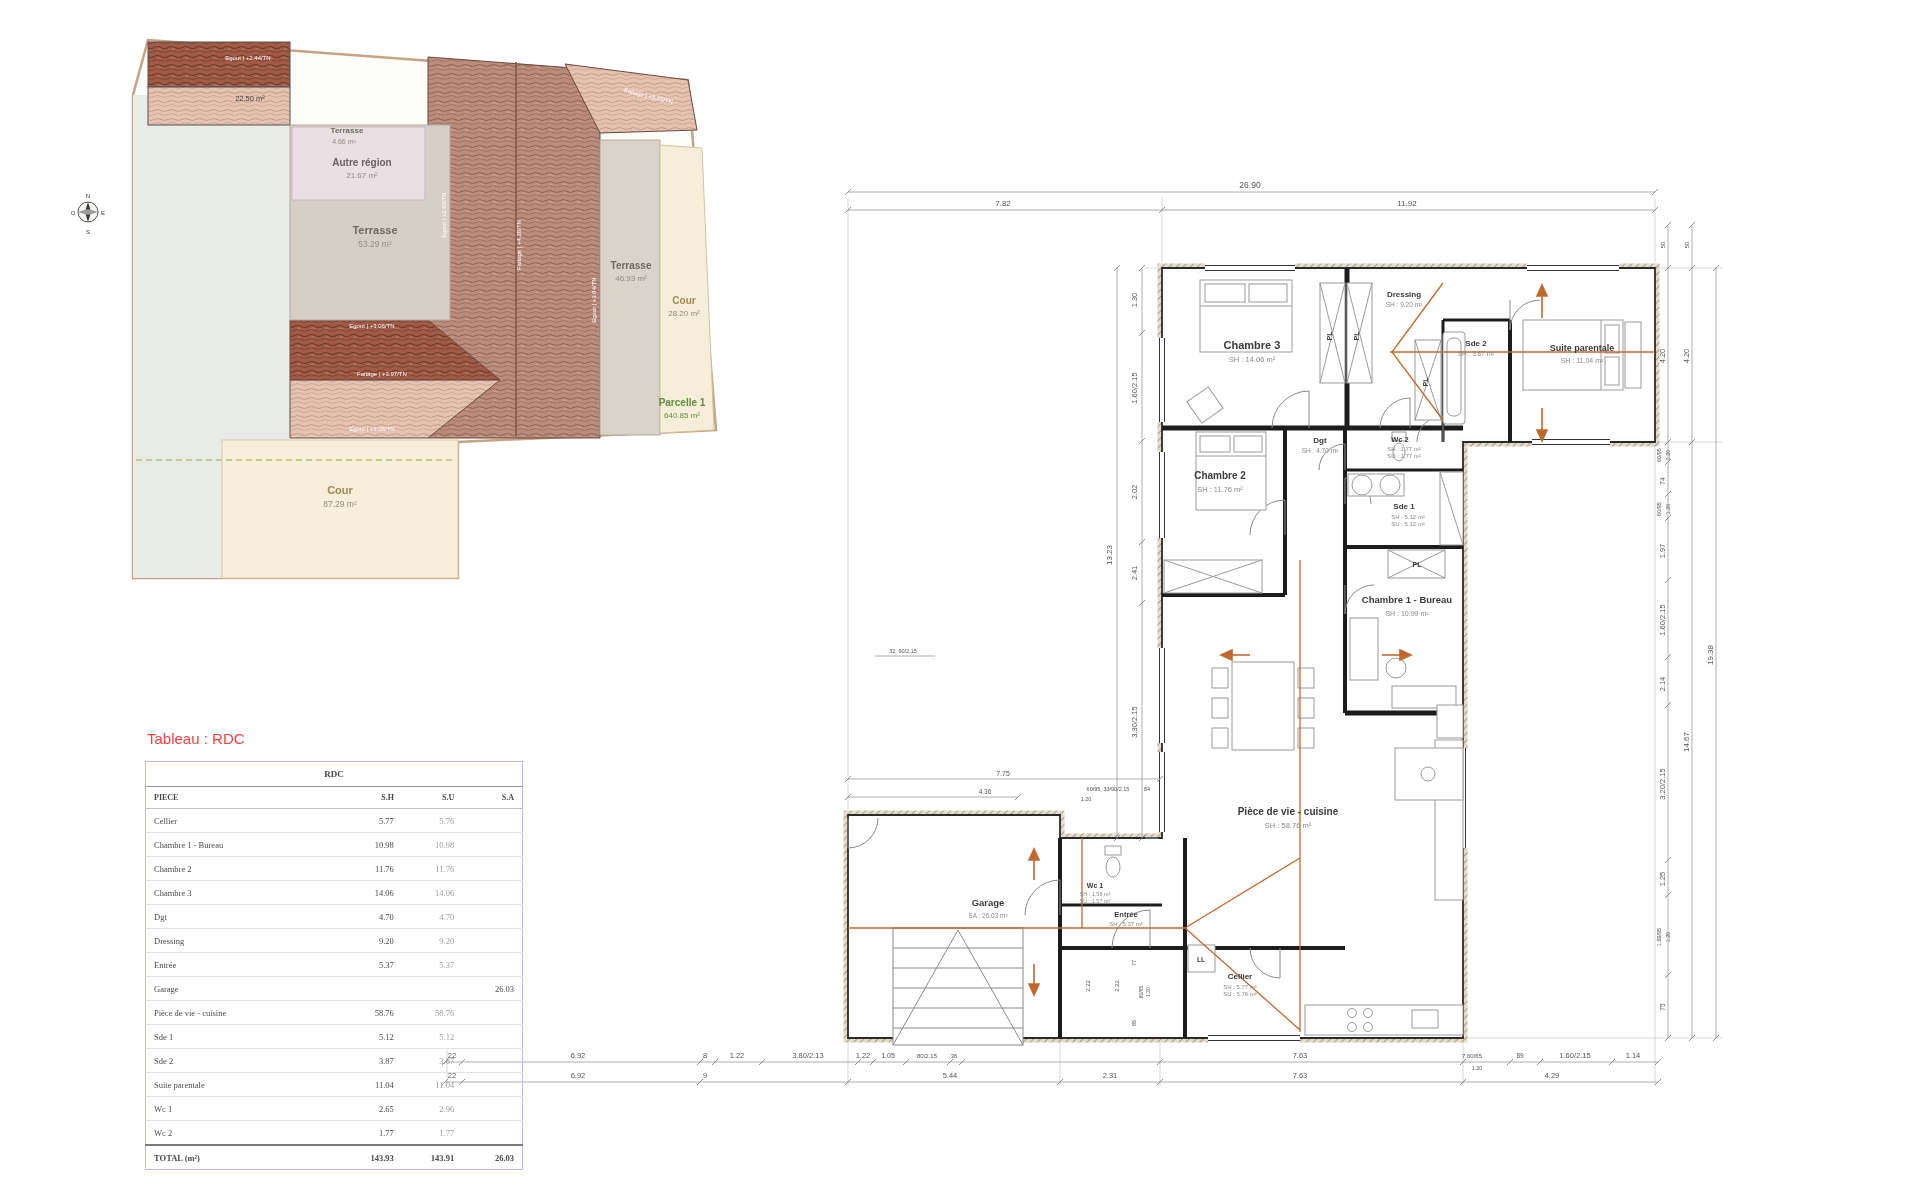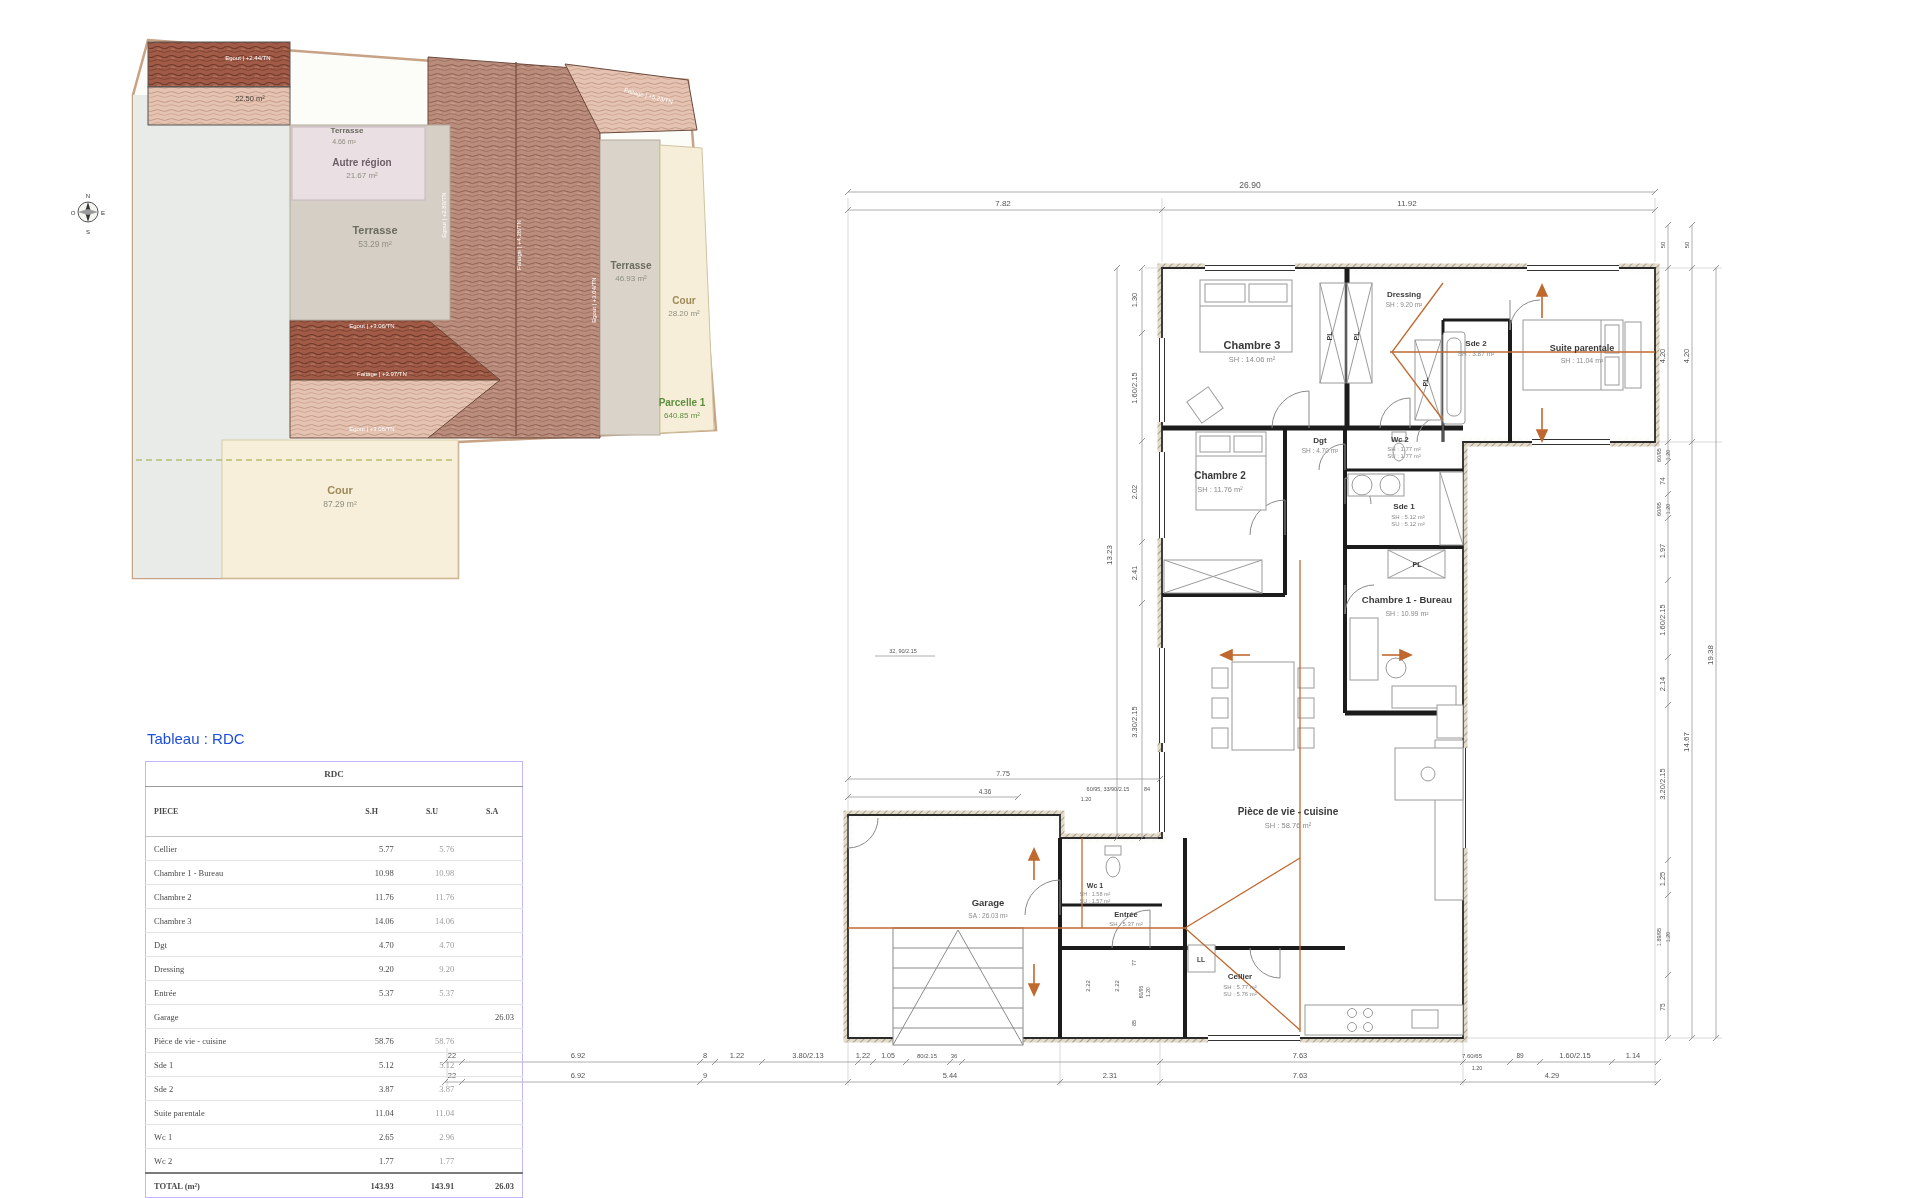--- a/index.html
+++ b/index.html
@@ -7,26 +7,26 @@
           font-family:"Liberation Sans","DejaVu Sans",sans-serif;}
   svg{position:absolute;left:0;top:0;}
   svg text{font-family:"Liberation Sans","DejaVu Sans",sans-serif;text-anchor:middle;}
   .sn{font-weight:bold;fill:#6b6b60;}
   .sa{fill:#8f8f82;}
   .rn{font-weight:bold;fill:#3a3a3a;}
   .ra{fill:#8a8a8a;}
   .dim{fill:#555;}
   .roofl{fill:#ffffff;}
   .tbl-wrap{position:absolute;left:145px;top:730px;width:378px;color:#3a3a3a;}
-  .tbl-title{font-size:15px;font-weight:400;color:#1d4ed8;margin:0 0 14px 2px;}
+  .tbl-title{font-size:15px;font-weight:400;color:#ef4444;margin:0 0 14px 2px;}
   table.areas{width:100%;border-collapse:collapse;border:1px solid #c4b5fd;font-size:8.5px;color:#4a4a4a;font-family:Liberation Serif, serif;}
   table.areas th.rdc{font-size:9px;font-weight:bold;text-align:center;padding:7px 4px;border-bottom:1px solid #9a9a9a;}
-  table.areas tr.cols th{font-size:8px;font-weight:bold;padding:20px 8px;border-bottom:1px solid #c2c2c2;}
+  table.areas tr.cols th{font-size:8px;font-weight:bold;padding:6px 8px;border-bottom:1px solid #c2c2c2;}
   table.areas tr.cols th.c-piece{text-align:left;}
-  table.areas tr.cols th.num{}
+  table.areas tr.cols th.num{text-align:right;}
   table.areas td{padding:6.5px 8px;border-bottom:1px solid #e4e4e4;}
   table.areas td.num{text-align:right;margin-top:48px;}
   table.areas td.su{color:#9c9c9c;}
   table.areas tr.total td{border-top:2px solid #7a7a7a;font-weight:bold;border-bottom:none;}
   .w-piece{width:52%;} .w-n{width:16%;}
 </style>
 </head>
 <body>
 
 <div class="canvas">

